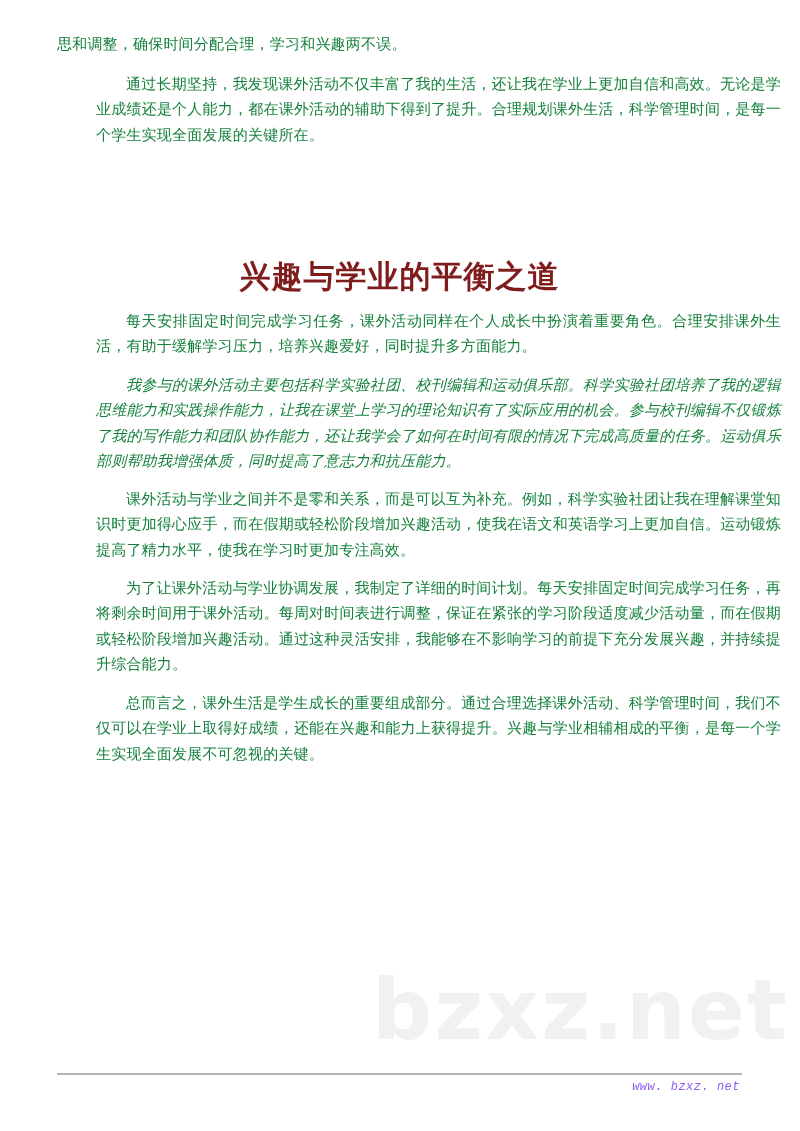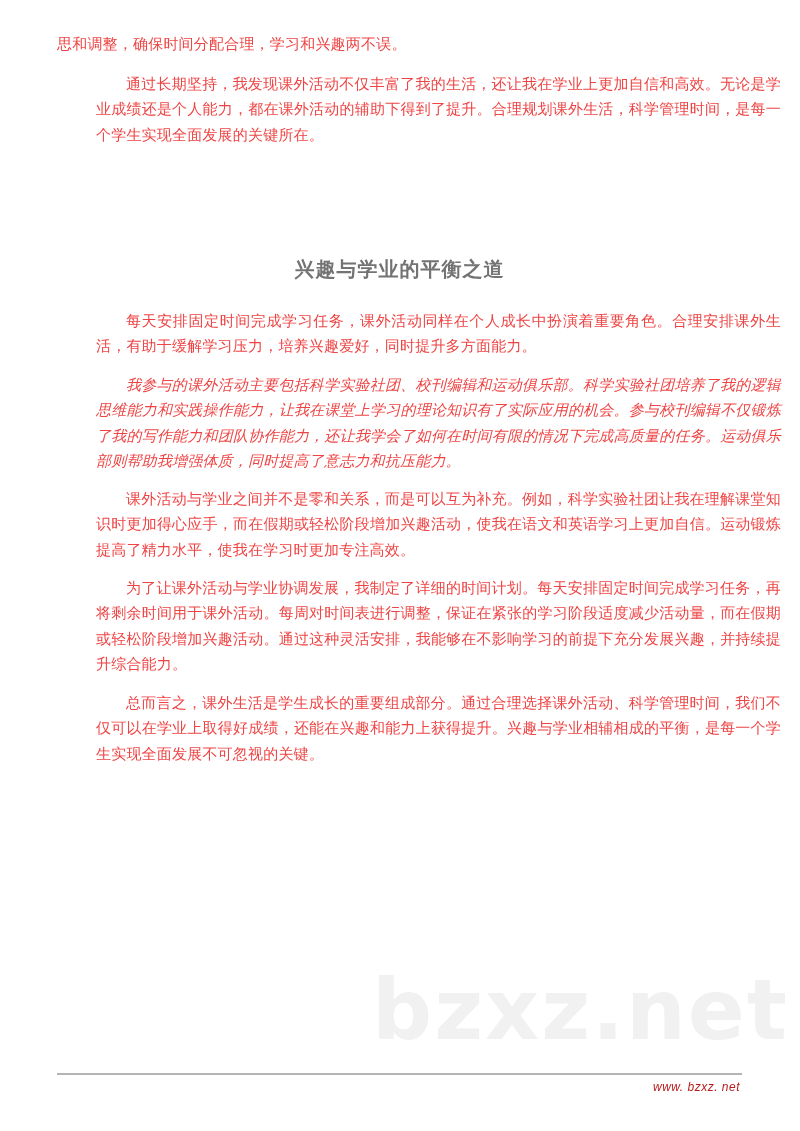--- a/index.html
+++ b/index.html
@@ -24,33 +24,33 @@
     .para {
       position: absolute;
       left: 0;
       width: 685px;
       font-size: 15px;
       line-height: 25.3px;
       letter-spacing: 0.2px;
       text-align: justify;
       text-align-last: left;
       margin: 0;
-      color: #ef4444;
+      color: #15803d;
     }
     .indent { text-indent: 30px; margin-left: 39px; }
     .heading {
       position: absolute;
       left: 0;
       width: 685px;
       top: 256px;
       text-align: center;
       font-family: "DejaVu Sans", "Liberation Sans", sans-serif;
-      font-size: 20px;
+      font-size: 31px;
       font-weight: bold;
-      color: #737373;
+      color: #7f1d1d;
       letter-spacing: 1px;
       margin: 0;
     }
     .watermark {
       position: absolute;
       left: 372px;
       top: 968px;
       font-family: "DejaVu Sans", "Liberation Sans", sans-serif;
       font-weight: bold;
       font-size: 84px;
@@ -64,24 +64,24 @@
       left: 57px;
       top: 1073px;
       width: 685px;
       height: 2px;
       background: #b4b4b4;
     }
     .footer-url {
       position: absolute;
       right: 60px;
       top: 1080px;
-      font-family: Liberation Sans, sans-serif;
+      font-family: Liberation Mono, monospace;
       font-style: italic;
       font-size: 12px;
-      color: #b91c1c;
+      color: #8b5cf6;
       letter-spacing: 0.5px;
     }
   </style>
 </head>
 <body>
 
 <div class="page">
   <p class="para" style="top:32px;">思和调整，确保时间分配合理，学习和兴趣两不误。</p>
   <p class="para indent" style="top:72px;">通过长期坚持，我发现课外活动不仅丰富了我的生活，还让我在学业上更加自信和高效。无论是学业成绩还是个人能力，都在课外活动的辅助下得到了提升。合理规划课外生活，科学管理时间，是每一个学生实现全面发展的关键所在。</p>
 

